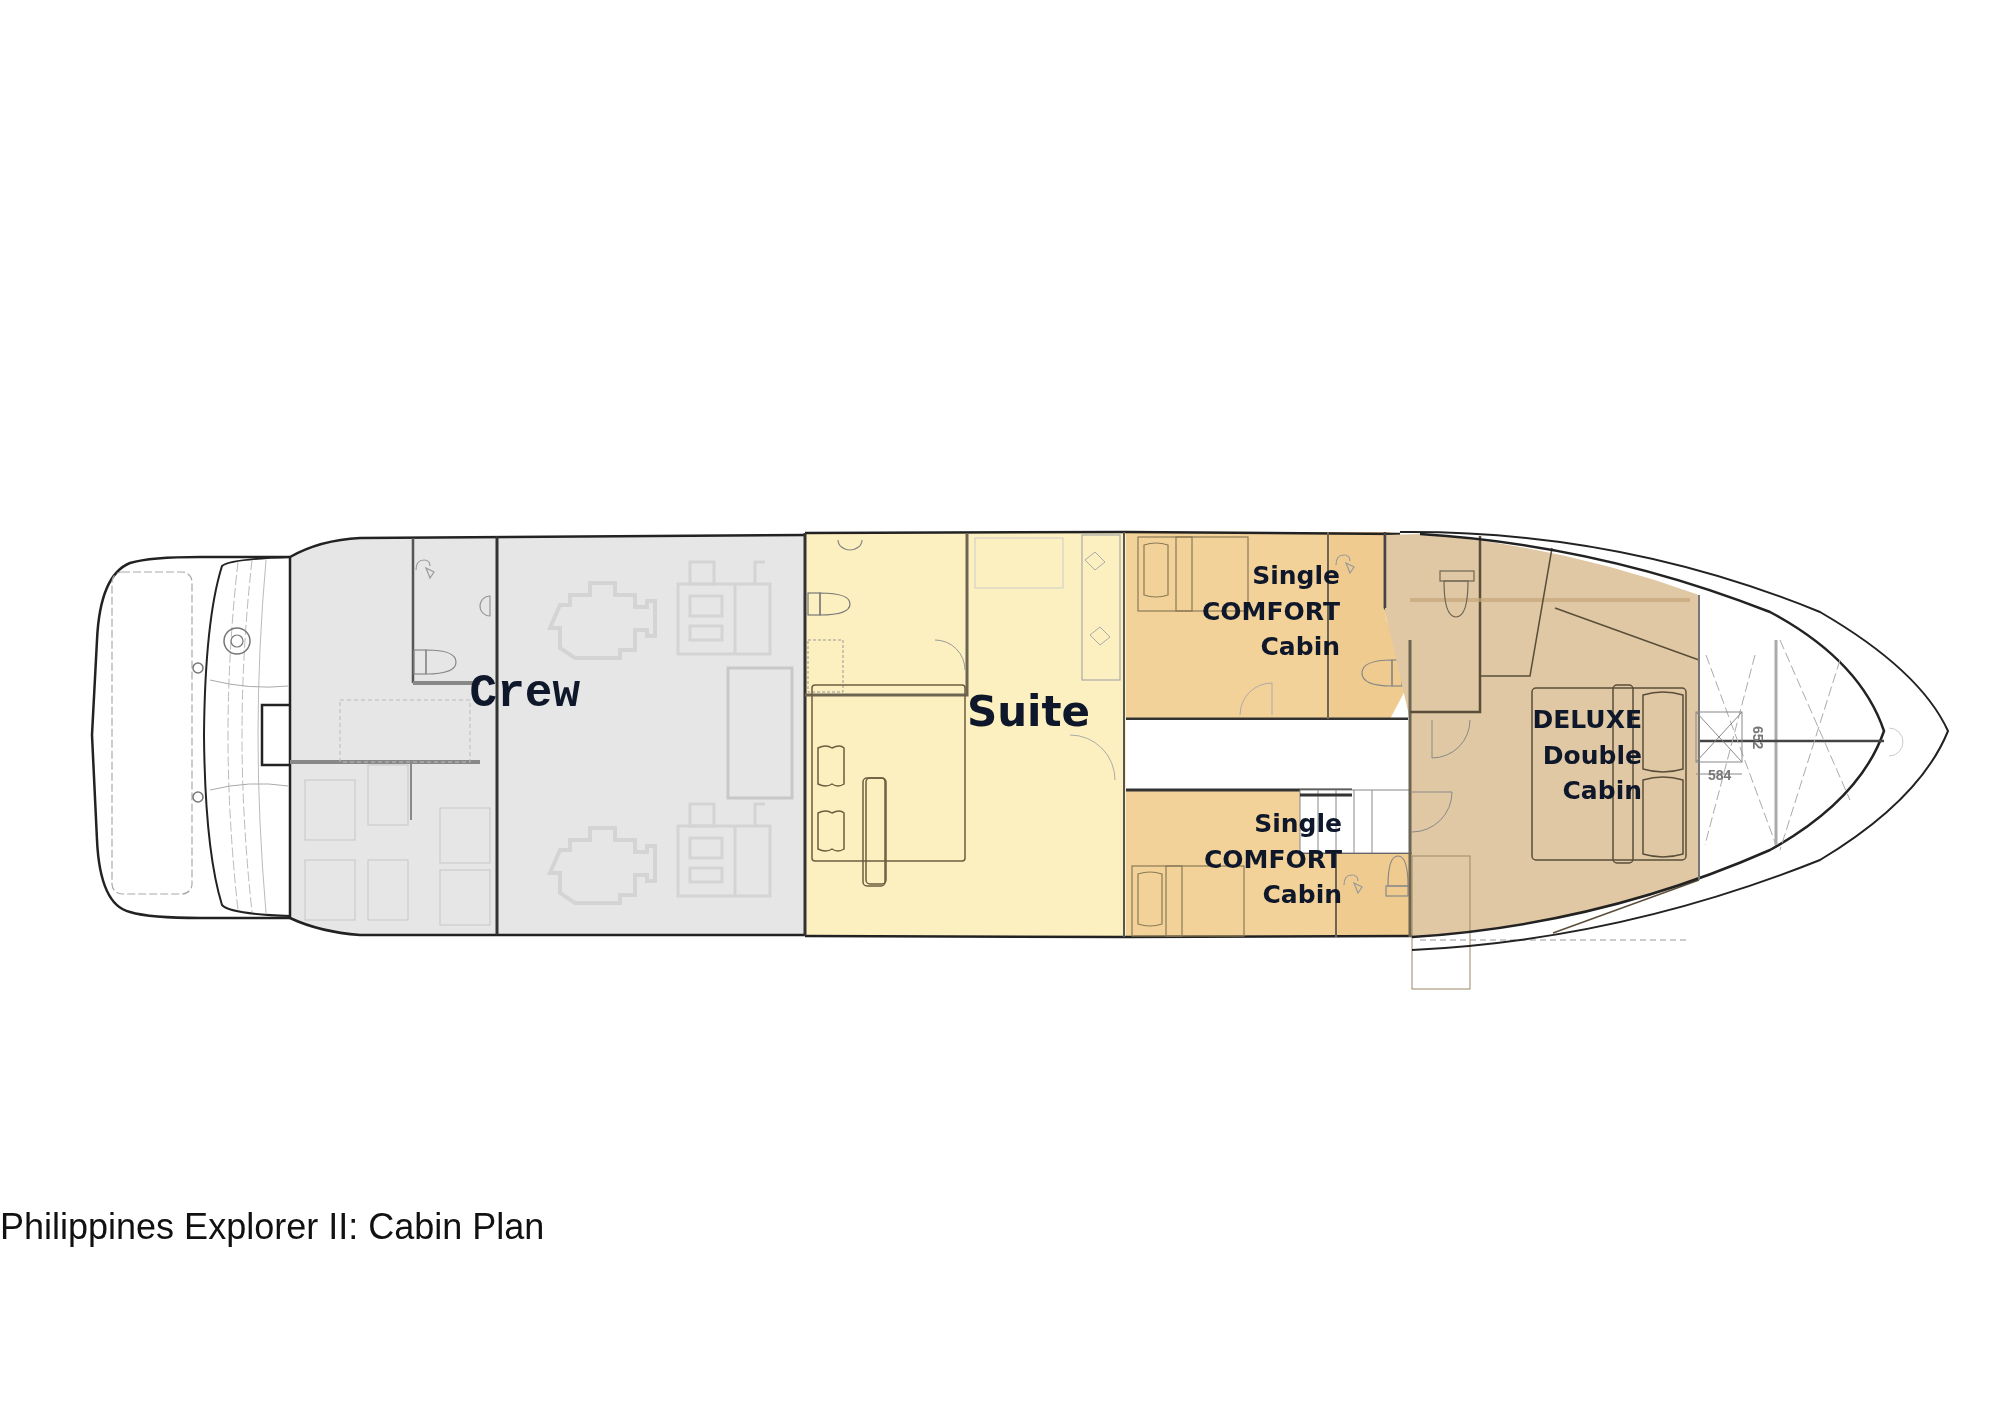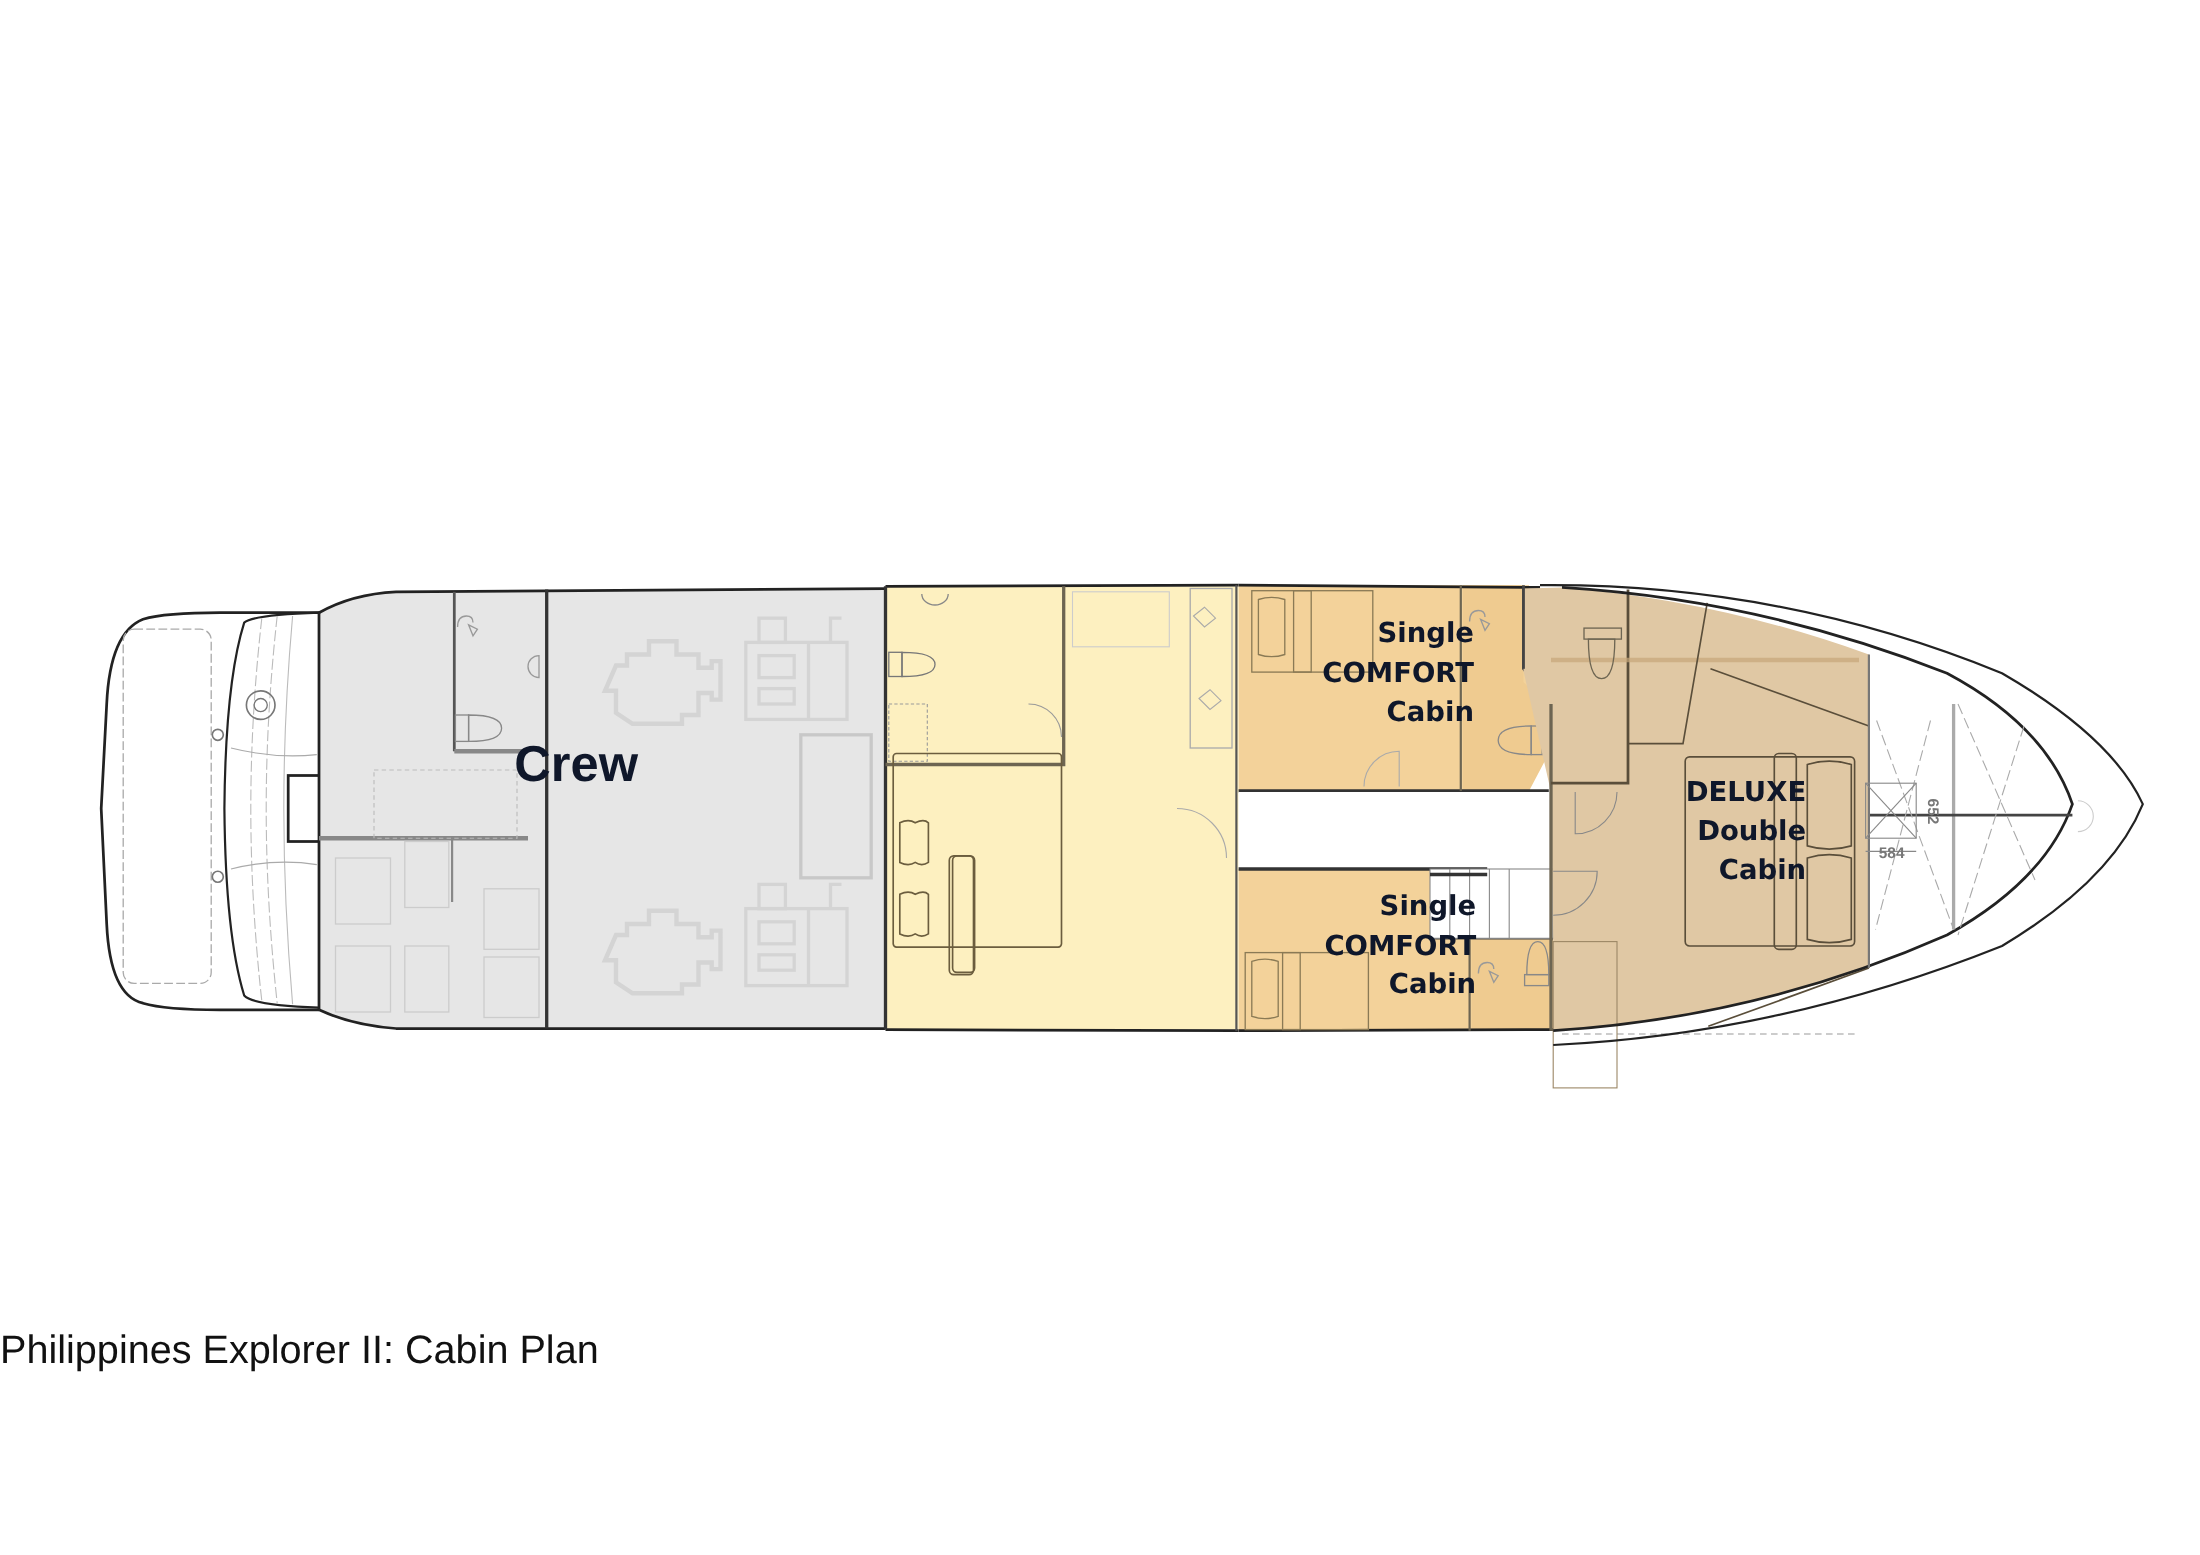--- a/index.html
+++ b/index.html
@@ -1,20 +1,20 @@
 <!DOCTYPE html>
 <html><head>
 <meta charset="utf-8">
 <style>
   html, body { margin:0; padding:0; background:#ffffff; }
   body { width:2000px; height:1414px; position:relative; overflow:hidden; font-family:"Liberation Sans", sans-serif; }
   #plan { position:absolute; left:0; top:0; width:2000px; height:1414px; }
   .label { position:absolute; text-align:right; color:#0f172a; font-family:"DejaVu Sans", sans-serif; font-weight:bold; line-height:1.2; }
   .label span { display:block; }
-  .crew-label { left:410px; top:660px; width:170px; font-size:46px; font-family:Liberation Sans, sans-serif; line-height:1.5; }
+  .crew-label { left:410px; top:660px; width:170px; font-size:46px; font-family:Liberation Mono, monospace; line-height:1.5; }
   .premium-label { left:850px; top:682px; width:240px; font-size:42px; line-height:1.45; }
   .comfort-label { width:180px; font-size:25px; line-height:1.42; }
   .comfort-top { left:1160px; top:558px; }
   .comfort-bottom { left:1162px; top:806px; }
   .deluxe-label { left:1462px; top:702px; width:180px; font-size:25px; line-height:1.42; }
   .caption { position:absolute; left:0; width:2000px; top:1206px; text-align:left; font-size:36px; color:#111; font-family:"Liberation Sans", sans-serif; }
   .dim { font-family:"Liberation Sans", sans-serif; font-size:14px; fill:#777; font-weight:bold; }
 </style>
 </head>
 <body>
@@ -222,20 +222,21 @@
     <text class="dim" x="1708" y="780">584</text>
     <text class="dim" x="1753" y="726" transform="rotate(90 1753 726)">652</text>
   </g>
 </svg>
 
 <div class="label crew-label">
   <span>Crew</span>
 </div>
 
 <div class="label premium-label">
+  <span>Suite</span>
 </div>
 
 <div class="label comfort-label comfort-top">
   <span>Single</span>
   <span>COMFORT</span>
   <span>Cabin</span>
 </div>
 
 <div class="label comfort-label comfort-bottom">
   <span>Single</span>

